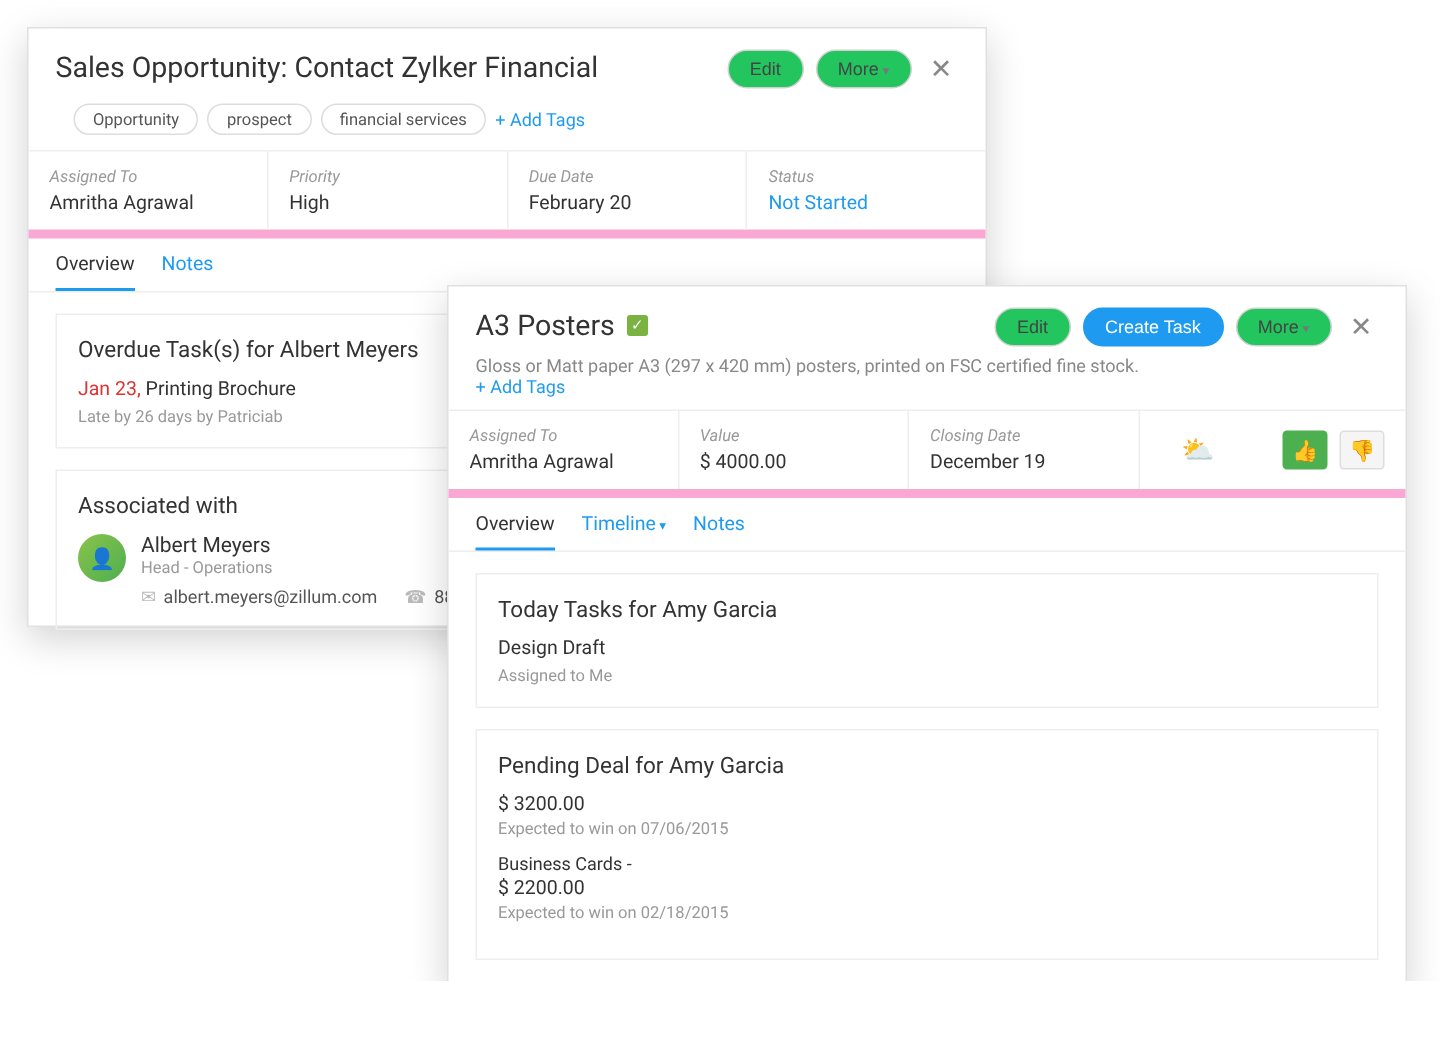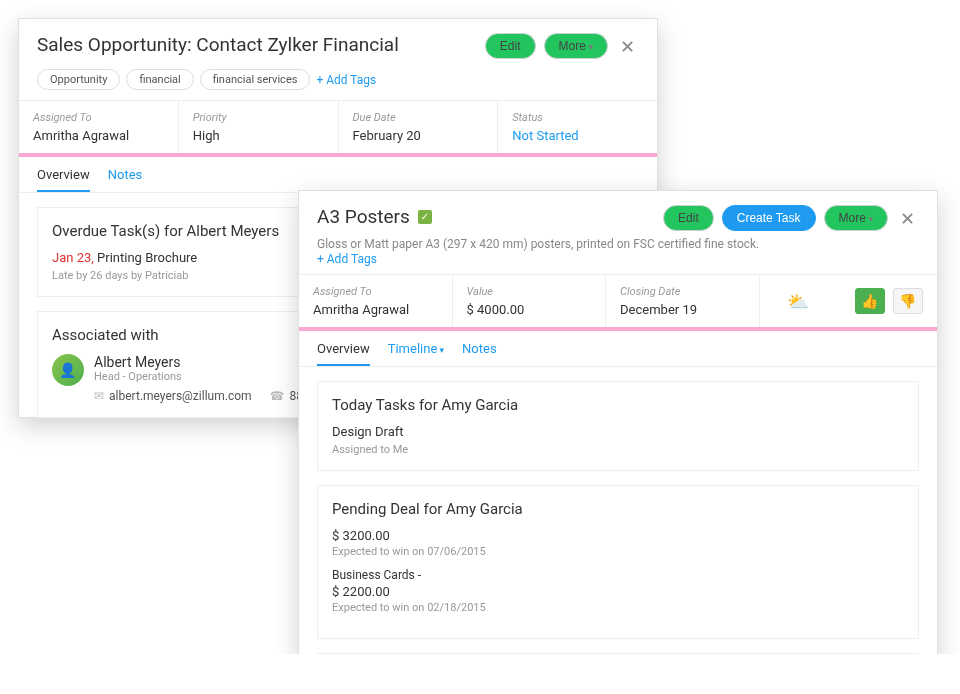--- a/index.html
+++ b/index.html
@@ -13,26 +13,26 @@
 .title { font-size: 19px; font-weight: 400; color: #333; flex: 1; }
 .title-row { display: flex; align-items: center; gap: 8px; flex: 1; text-align: right; }
 .verify-icon { width: 14px; height: 14px; background: #7bb342; border-radius: 2px; display: inline-flex; align-items: center; justify-content: center; color: #fff; font-size: 10px; }
 .desc { color: #888; font-size: 12px; padding: 6px 18px 0 18px; }
 .header-actions { display: flex; align-items: center; gap: 8px; }
 .btn { border: 1px solid #d0d0d0; background: #22c55e; border-radius: 16px; padding: 5px 14px; font-size: 12px; color: #444; cursor: pointer; }
 .btn-primary { background: #1e9bf0; color: #fff; border-color: #1e9bf0; }
 .btn-more::after { content: " ▾"; font-size: 9px; color: #777; }
 .close-x { font-size: 18px; color: #888; cursor: pointer; padding: 0 4px; }
 
-.tags { display: flex; gap: 6px; padding: 10px 18px; flex-wrap: wrap; align-items: center; }
+.tags { display: flex; gap: 6px; padding: 10px 30px; flex-wrap: wrap; align-items: center; }
 .tag { border: 1px solid #ddd; border-radius: 12px; padding: 3px 12px; font-size: 11px; color: #555; }
 .add-tags { color: #1e9bf0; font-size: 12px; cursor: pointer; padding: 0 18px 8px 18px; display: inline-block; }
 .add-tags-inline { color: #1e9bf0; font-size: 12px; cursor: pointer; }
 
-.meta-row { display: flex; border-top: 1px solid #eee; border-bottom: 4px solid #f9a8d4; }
+.meta-row { display: flex; border-top: 1px solid #eee; border-bottom: 6px solid #f9a8d4; }
 .meta-cell { flex: 1; padding: 10px 14px; border-right: 1px solid #eee; }
 .meta-cell:last-child { border-right: none; }
 .meta-label { font-style: italic; color: #999; font-size: 11px; margin-bottom: 4px; }
 .meta-value { font-size: 13px; color: #333; }
 .meta-value.link { color: #1e9bf0; }
 
 .reaction-cell { display: flex; align-items: center; gap: 8px; justify-content: flex-end; padding-right: 14px; }
 .weather-icon { font-size: 18px; color: #bbb; margin-right: auto; margin-left: 14px; }
 .thumb { width: 30px; height: 26px; border-radius: 3px; display: inline-flex; align-items: center; justify-content: center; font-size: 14px; border: 1px solid #ddd; background: #f5f5f5; color: #aaa; cursor: pointer; }
 .thumb.up { background: #4caf50; color: #fff; border-color: #4caf50; }
@@ -73,21 +73,21 @@
   <div class="header">
     <div class="title">Sales Opportunity: Contact Zylker Financial</div>
     <div class="header-actions">
       <button class="btn">Edit</button>
       <button class="btn btn-more">More</button>
       <span class="close-x">✕</span>
     </div>
   </div>
   <div class="tags">
     <span class="tag">Opportunity</span>
-    <span class="tag">financial</span>
+    <span class="tag">prospect</span>
     <span class="tag">financial services</span>
     <span class="add-tags-inline">+ Add Tags</span>
   </div>
   <div class="meta-row">
     <div class="meta-cell">
       <div class="meta-label">Assigned To</div>
       <div class="meta-value">Amritha Agrawal</div>
     </div>
     <div class="meta-cell">
       <div class="meta-label">Priority</div>

